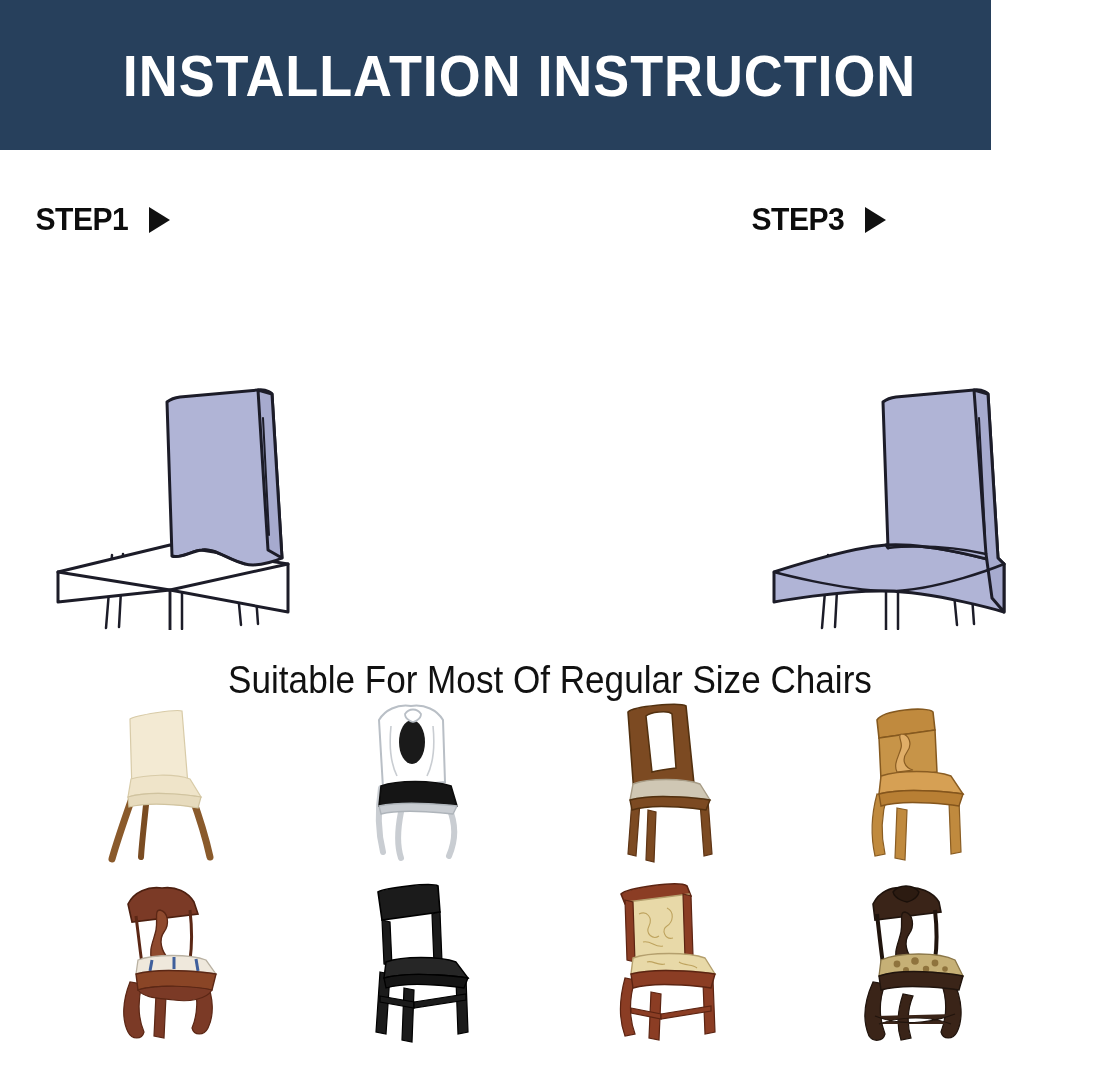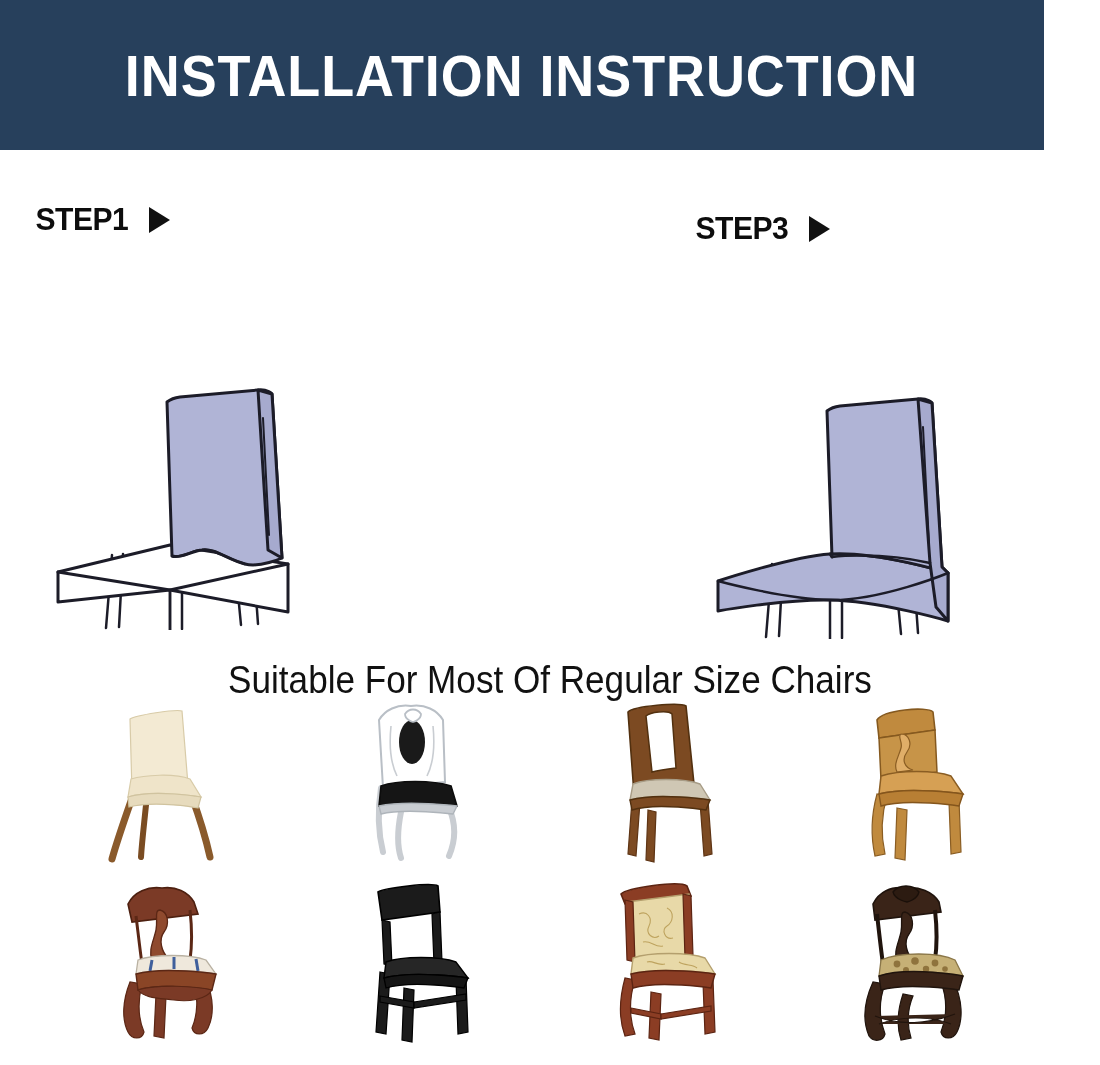--- a/index.html
+++ b/index.html
@@ -1,30 +1,30 @@
 <!DOCTYPE html>
 <html><head>
 <meta charset="utf-8">
 <style>
   html,body{margin:0;padding:0;background:#ffffff;}
   body{width:1100px;height:1065px;font-family:"Liberation Sans",sans-serif;overflow:hidden;position:relative;}
 
   
-  .banner{width:1044px;height:150px;background:#27405c;display:flex;align-items:center;justify-content:center;}
+  .banner{width:943px;height:150px;background:#27405c;display:flex;align-items:center;justify-content:center;padding-left:48px;}
   .banner-title{
     color:#ffffff;font-weight:bold;font-size:58px;letter-spacing:1px;
     transform:scaleX(.93);font-family:"Liberation Sans",sans-serif;white-space:nowrap;
   }
 
   
   .steps{position:relative;width:1100px;height:480px;}
   .step{position:absolute;top:0;width:340px;height:480px;}
   .step-1{left:20px;}
   .step-2{left:360px;}
-  .step-3{left:680px;margin-top:9px;}
+  .step-3{left:736px;}
 
   .step-label{
     position:absolute;top:52px;left:14px;display:flex;align-items:center;gap:19px;
     z-index:5;
   }
   .step-label .txt{
     font-size:31px;font-weight:bold;color:#0d0d0d;letter-spacing:-.5px;
     transform:scaleX(.97);font-family:"Liberation Sans",sans-serif;
   }
   .tri{

